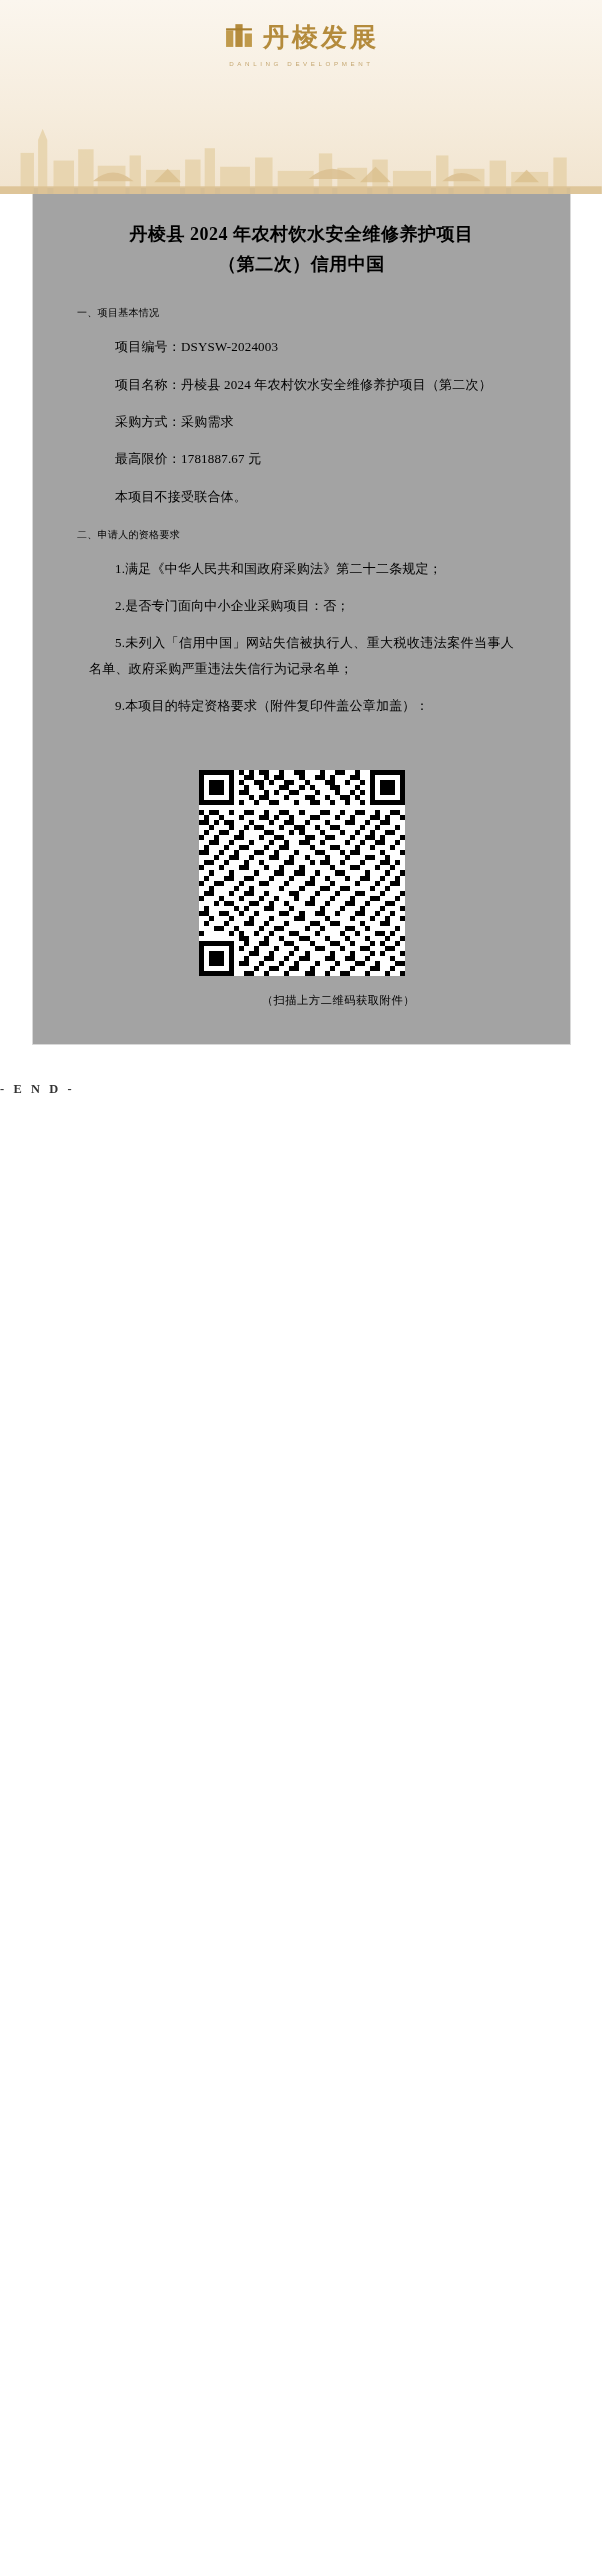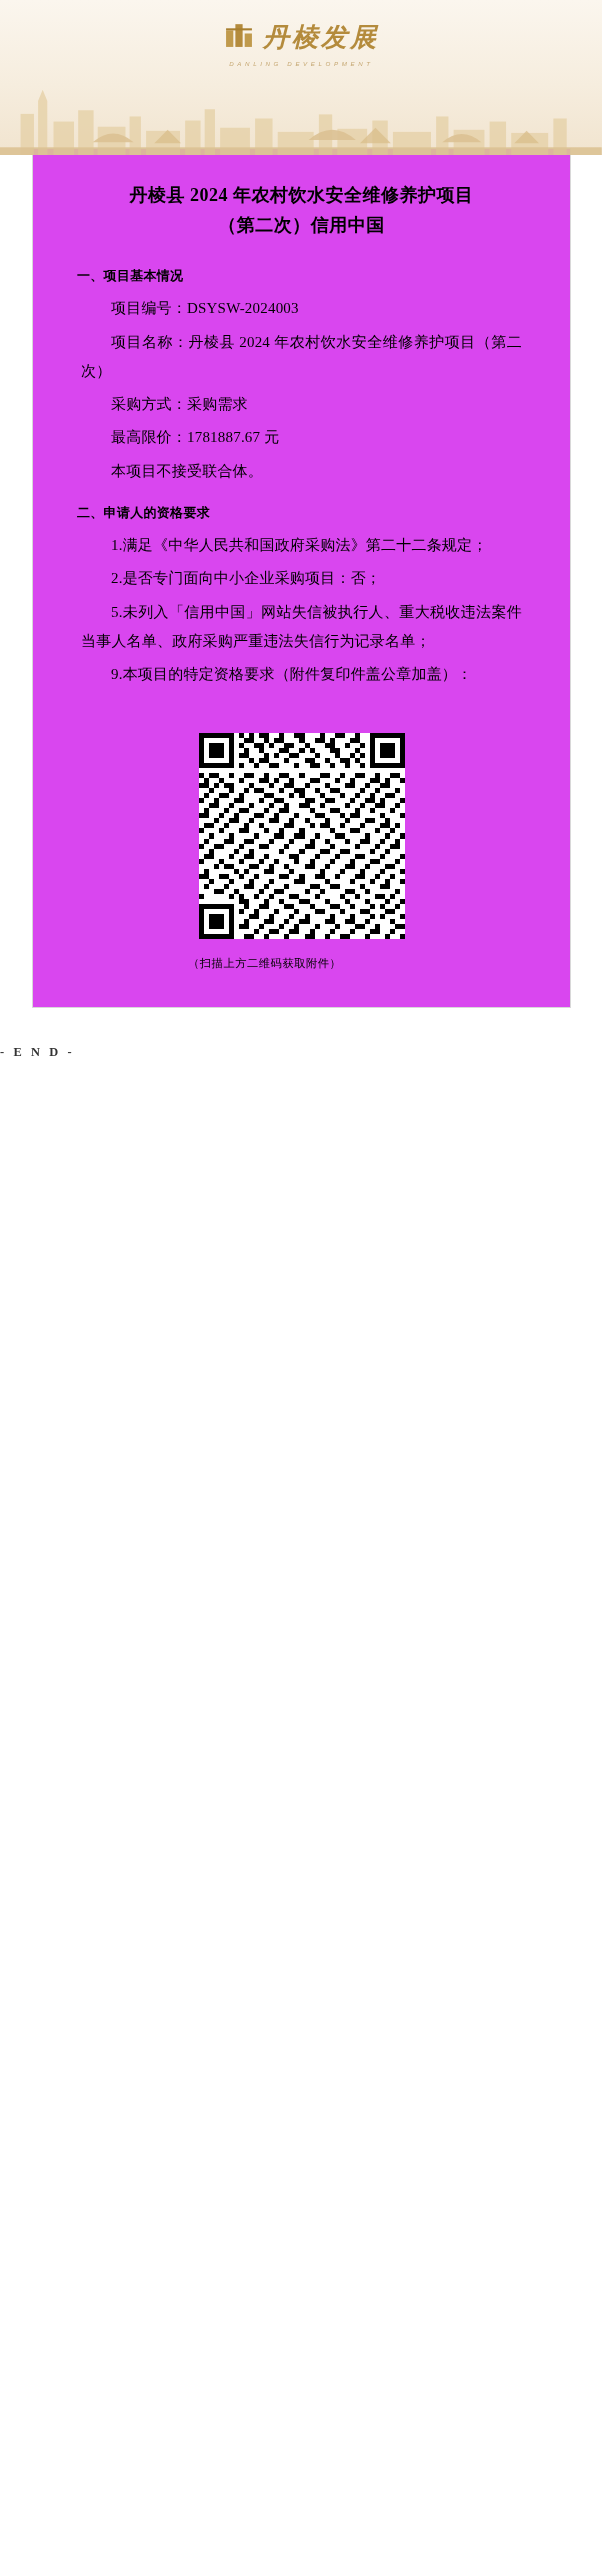--- a/index.html
+++ b/index.html
@@ -14,25 +14,24 @@
   .page {
     width: 603px;
     min-height: 2926px;
     background: #ffffff;
     position: relative;
     box-sizing: border-box;
   }
   
   .banner {
     width: 100%;
-    height: 155px;
+    height: 194px;
     position: relative;
     background: linear-gradient(180deg, #fbf6ee 0%, #f6edde 55%, #f1e4cf 100%);
     overflow: hidden;
-    font-style: italic;
   }
   .banner-inner {
     position: absolute;
     inset: 0;
   }
   .banner-title-wrap {
     position: absolute;
     left: 0; right: 0;
     top: 19.6px;
     text-align: center;
@@ -67,60 +66,60 @@
   .skyline {
     position: absolute;
     left: 0; right: 0; bottom: 0;
     height: 90px;
     z-index: 2;
   }
   
   .sheet {
     margin: 0 auto;
     width: 539px;
-    background: #d946ef;
+    background: #a3a3a3;
     border: 0.5px solid #d8d8d8;
     box-sizing: border-box;
     padding: 27px 44px 36px 44px;
     position: relative;
     top: -7.2px;
   }
   .doc-title {
     text-align: center;
     font-size: 18px;
     font-weight: bold;
     line-height: 1.65;
     color: #000;
     letter-spacing: 0.5px;
     margin: 5.2px 0 24px 0;
   }
   .doc-title .line2 {
     display: block;
   }
   .sec-h {
-    font-size: 13px;
-    font-weight: bold;
+    font-size: 10px;
+    font-weight: normal;
     margin: 15.5px 0 5.2px 0;
     line-height: 1.9;
     letter-spacing: 0.3px;
   }
   p.para {
-    font-size: 15px;
+    font-size: 13px;
     line-height: 1.95;
-    margin: 4px;
+    margin: 12px;
     text-indent: 2em;
     letter-spacing: 0.2px;
     text-align: justify;
   }
   .spacer-sm { height: 5.2px; }
   
   .qr-wrap {
     margin: 34px auto 0 auto;
     width: 227px;
-    text-align: left;
+    text-align: right;
   }
   .qr {
     width: 206px;
     height: 206px;
     margin: 0 auto;
     display: block;
     background: #fff;
   }
   .qr-caption {
     margin-top: 17.5px;

